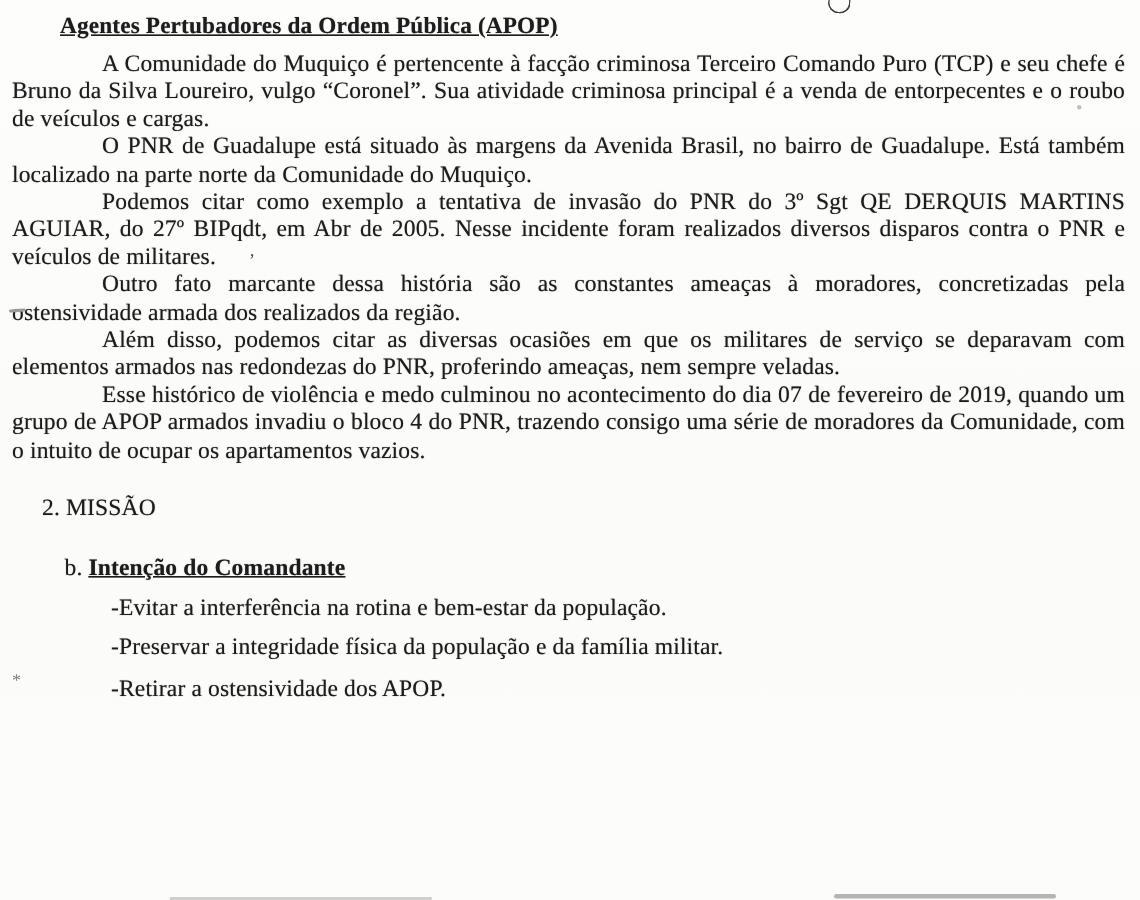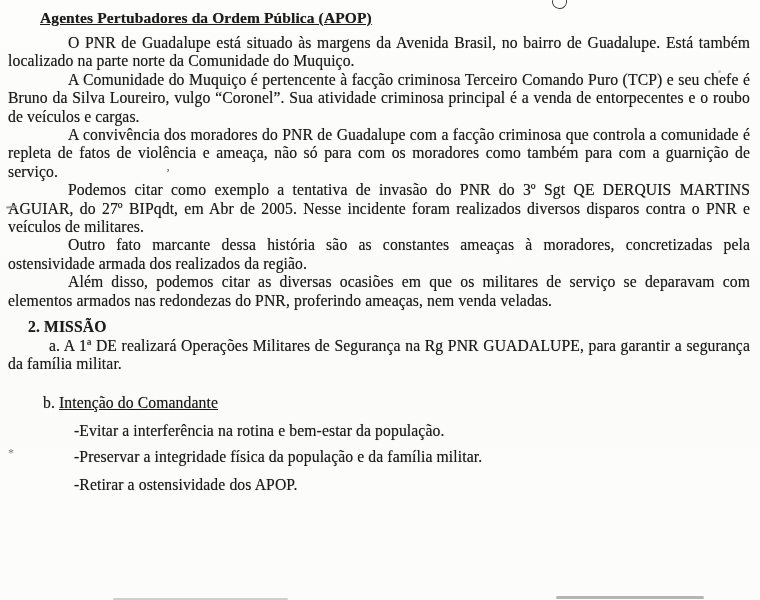--- a/index.html
+++ b/index.html
@@ -34,38 +34,38 @@
   }
   p.body {
     font-size: 15.7px;
     line-height: 18.4px;
     text-align: justify;
     text-indent: 60px;
     margin: 0;
   }
   .mission-heading {
     font-size: 15.7px;
-    font-weight: bold;
-    margin: 8px 0 0 20px;
+    font-weight: normal;
+    margin: 20px 0 0 20px;
     line-height: 18.4px;
   }
   p.item-a {
     font-size: 15.7px;
     line-height: 18.4px;
     text-align: justify;
     text-indent: 41px;
     margin: 0;
   }
   p.item-b {
     font-size: 15.7px;
     line-height: 18.4px;
     margin: 21px 0 0 35px;
   }
   .item-b .prefix { margin-right: 4px; }
-  .item-b .utitle { text-decoration: underline; }
+  .item-b .utitle { text-decoration: underline; font-weight: bold; }
   p.intent {
     font-size: 15.7px;
     line-height: 18.4px;
     margin: 9px 0 0 66px;
   }
   p.intent.first { margin-top: 8px; }
 
   
   .pen-mark {
     position: absolute;
@@ -121,30 +121,29 @@
   }
 </style>
 </head>
 <body>
 
 <div class="page">
 
   <div class="doc">
     <div class="title">Agentes Pertubadores da Ordem Pública (APOP)</div>
 
+    <p class="body">A Comunidade do Muquiço é pertencente à facção criminosa Terceiro Comando Puro (TCP) e seu chefe é Bruno da Silva Loureiro, vulgo “Coronel”. Sua atividade criminosa principal é a venda de entorpecentes e o roubo de veículos e cargas.</p>
     <p class="body">O PNR de Guadalupe está situado às margens da Avenida Brasil, no bairro de Guadalupe. Está também localizado na parte norte da Comunidade do Muquiço.</p>
-    <p class="body">A Comunidade do Muquiço é pertencente à facção criminosa Terceiro Comando Puro (TCP) e seu chefe é Bruno da Silva Loureiro, vulgo “Coronel”. Sua atividade criminosa principal é a venda de entorpecentes e o roubo de veículos e cargas.</p>
-    <p class="body">A convivência dos moradores do PNR de Guadalupe com a facção criminosa que controla a comunidade é repleta de fatos de violência e ameaça, não só para com os moradores como também para com a guarnição de serviço.</p>
     <p class="body">Podemos citar como exemplo a tentativa de invasão do PNR do 3º Sgt QE DERQUIS MARTINS AGUIAR, do 27º BIPqdt, em Abr de 2005. Nesse incidente foram realizados diversos disparos contra o PNR e veículos de militares.</p>
     <p class="body">Outro fato marcante dessa história são as constantes ameaças à moradores, concretizadas pela ostensividade armada dos realizados da região.</p>
-    <p class="body">Além disso, podemos citar as diversas ocasiões em que os militares de serviço se deparavam com elementos armados nas redondezas do PNR, proferindo ameaças, nem venda veladas.</p>
+    <p class="body">Além disso, podemos citar as diversas ocasiões em que os militares de serviço se deparavam com elementos armados nas redondezas do PNR, proferindo ameaças, nem sempre veladas.</p>
+    <p class="body">Esse histórico de violência e medo culminou no acontecimento do dia 07 de fevereiro de 2019, quando um grupo de APOP armados invadiu o bloco 4 do PNR, trazendo consigo uma série de moradores da Comunidade, com o intuito de ocupar os apartamentos vazios.</p>
 
     <div class="mission-heading">2. MISSÃO</div>
 
-    <p class="item-a">a. A 1ª DE realizará Operações Militares de Segurança na Rg PNR GUADALUPE, para garantir a segurança da família militar.</p>
 
     <p class="item-b"><span class="prefix">b.</span><span class="utitle">Intenção do Comandante</span></p>
 
     <p class="intent">-Evitar a interferência na rotina e bem-estar da população.</p>
     <p class="intent first">-Preservar a integridade física da população e da família militar.</p>
     <p class="intent">-Retirar a ostensividade dos APOP.</p>
   </div>
 
   <div class="pen-mark"></div>
   <div class="margin-dash"></div>

